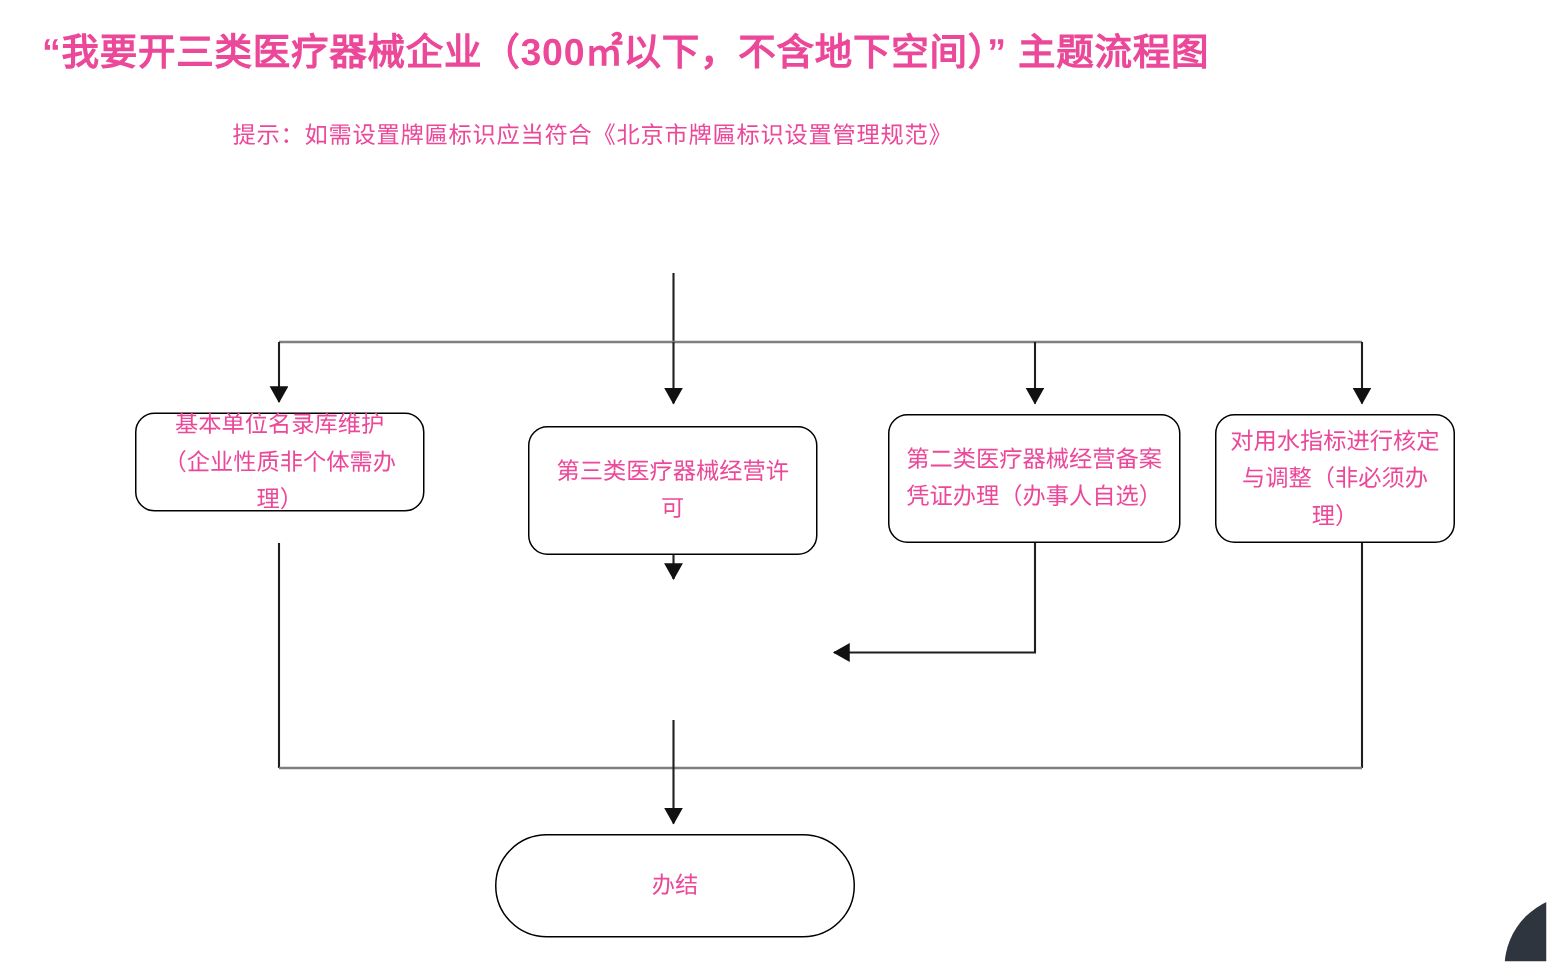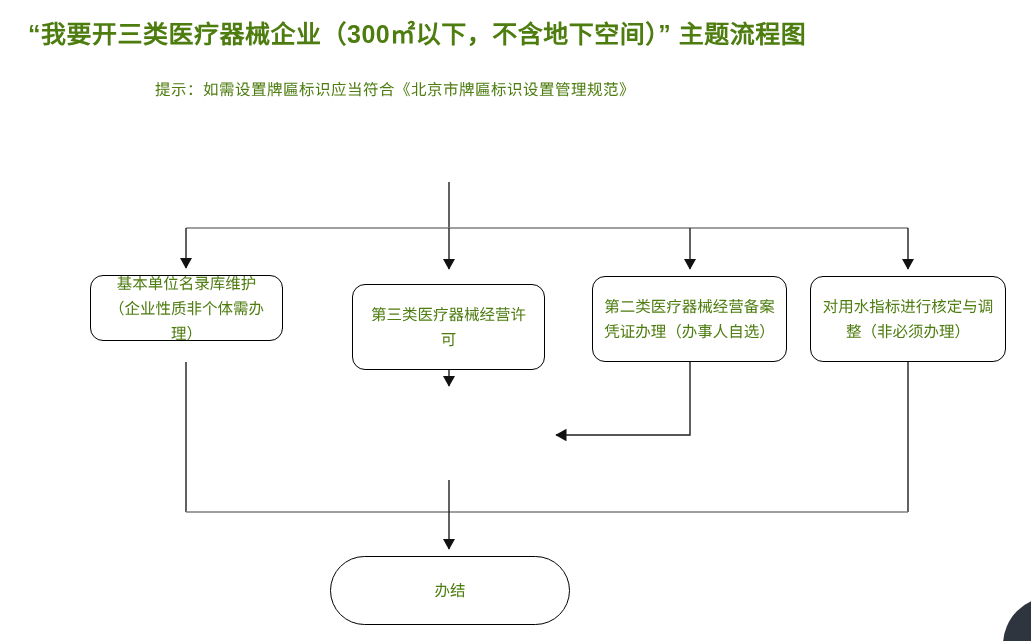--- a/index.html
+++ b/index.html
@@ -1,18 +1,18 @@
 <!DOCTYPE html>
 <html lang="zh-CN"><head>
 <meta charset="utf-8">
 <style>
   html,body{margin:0;padding:0;background:#fff;}
   #stage{
     position:relative;width:1031px;height:641px;background:#fff;
-    overflow:hidden;font-family:"Liberation Serif","DejaVu Serif",serif;color:#4d7c0f;
+    overflow:hidden;font-family:"Liberation Serif","DejaVu Serif",serif;color:#ec4899;
   }
   .page-title{
     position:absolute;left:28px;top:14px;width:980px;
     font-family:"Liberation Sans","DejaVu Sans",sans-serif;
     font-weight:bold;font-size:25px;letter-spacing:.5px;white-space:nowrap;
   }
   .hint{
     position:absolute;left:155px;top:77px;font-size:15.5px;letter-spacing:.5px;white-space:nowrap;
   }
   .node{
@@ -72,21 +72,21 @@
   </div>
 
   <div class="node rounded" style="left:352px;top:284px;width:193px;height:86px;">
     <span>第三类医疗器械经营许可</span>
   </div>
 
   <div class="node rounded" style="left:592px;top:276px;width:195px;height:86px;padding:4px 6px;">
     <span>第二类医疗器械经营备案凭证办理（办事人自选）</span>
   </div>
 
-  <div class="node rounded" style="left:810px;top:276px;width:196px;height:86px;padding:4px 8px;">
+  <div class="node rounded" style="left:810px;top:276px;width:160px;height:86px;padding:4px 8px;">
     <span>对用水指标进行核定与调整（非必须办理）</span>
   </div>
 
 
   <div class="node stadium" style="left:330px;top:556px;width:240px;height:69px;justify-content:center;">
     <span>办结</span>
   </div>
 
   <button class="corner-fab"></button>
 

